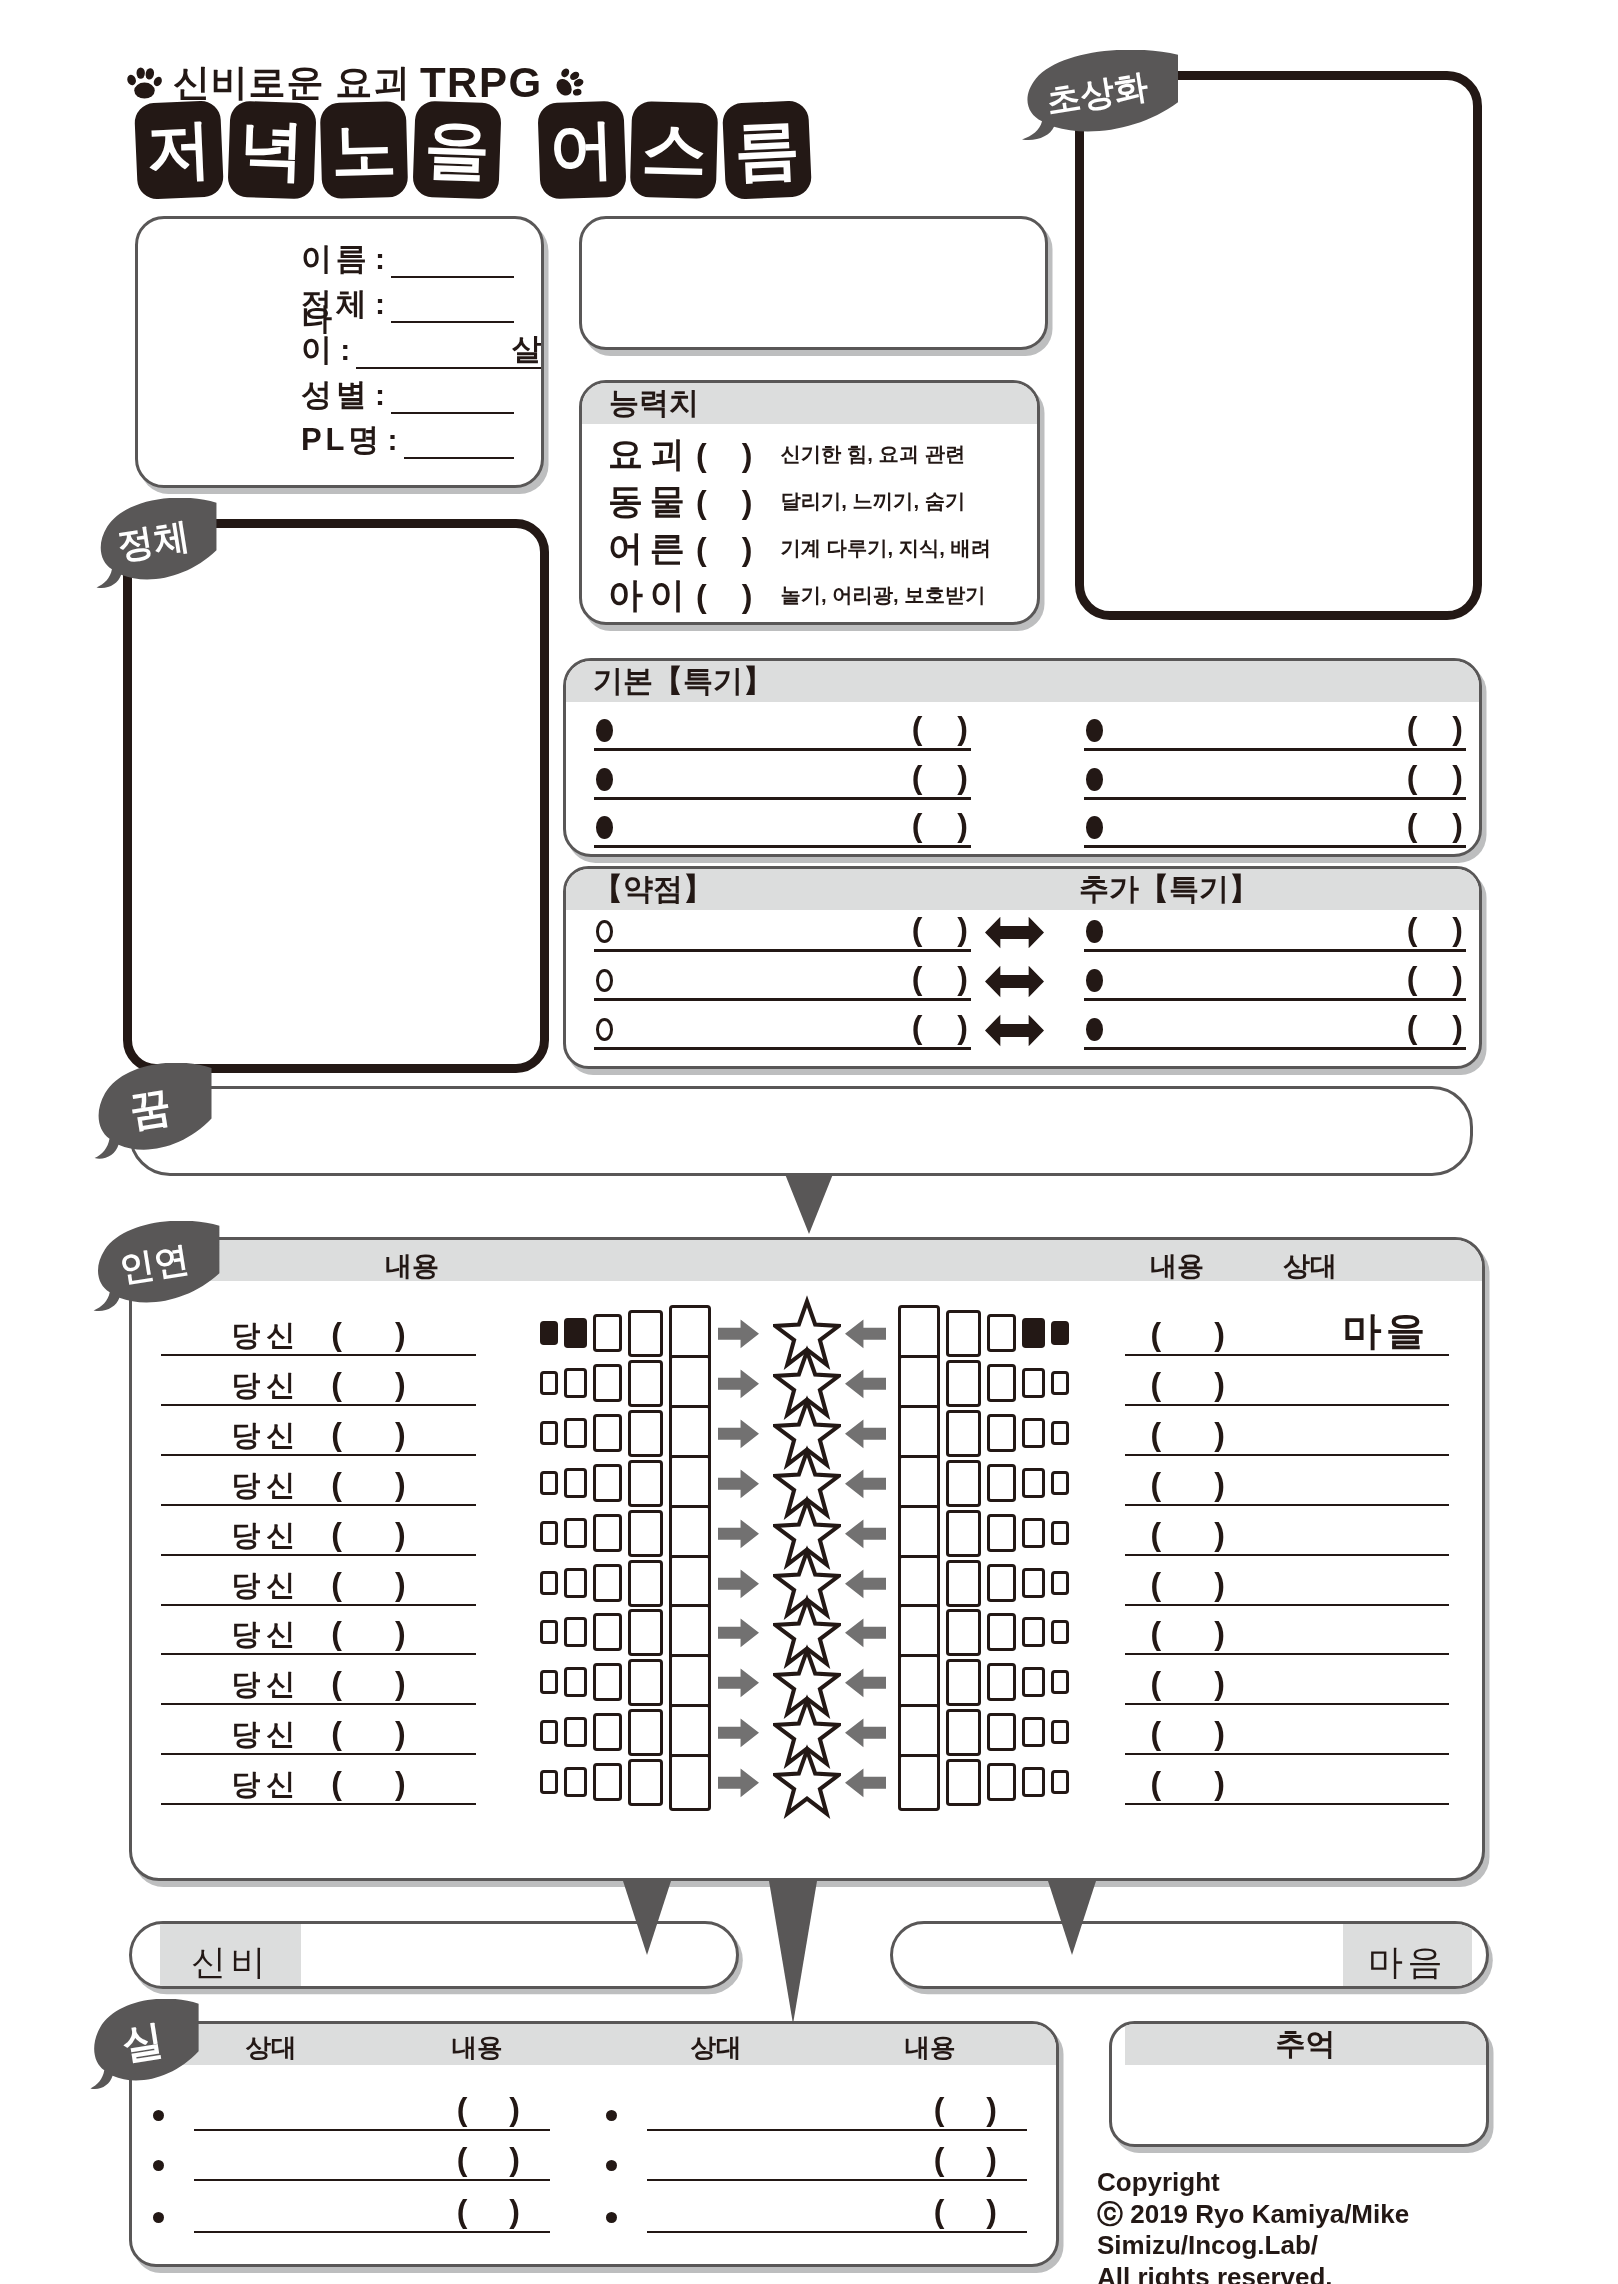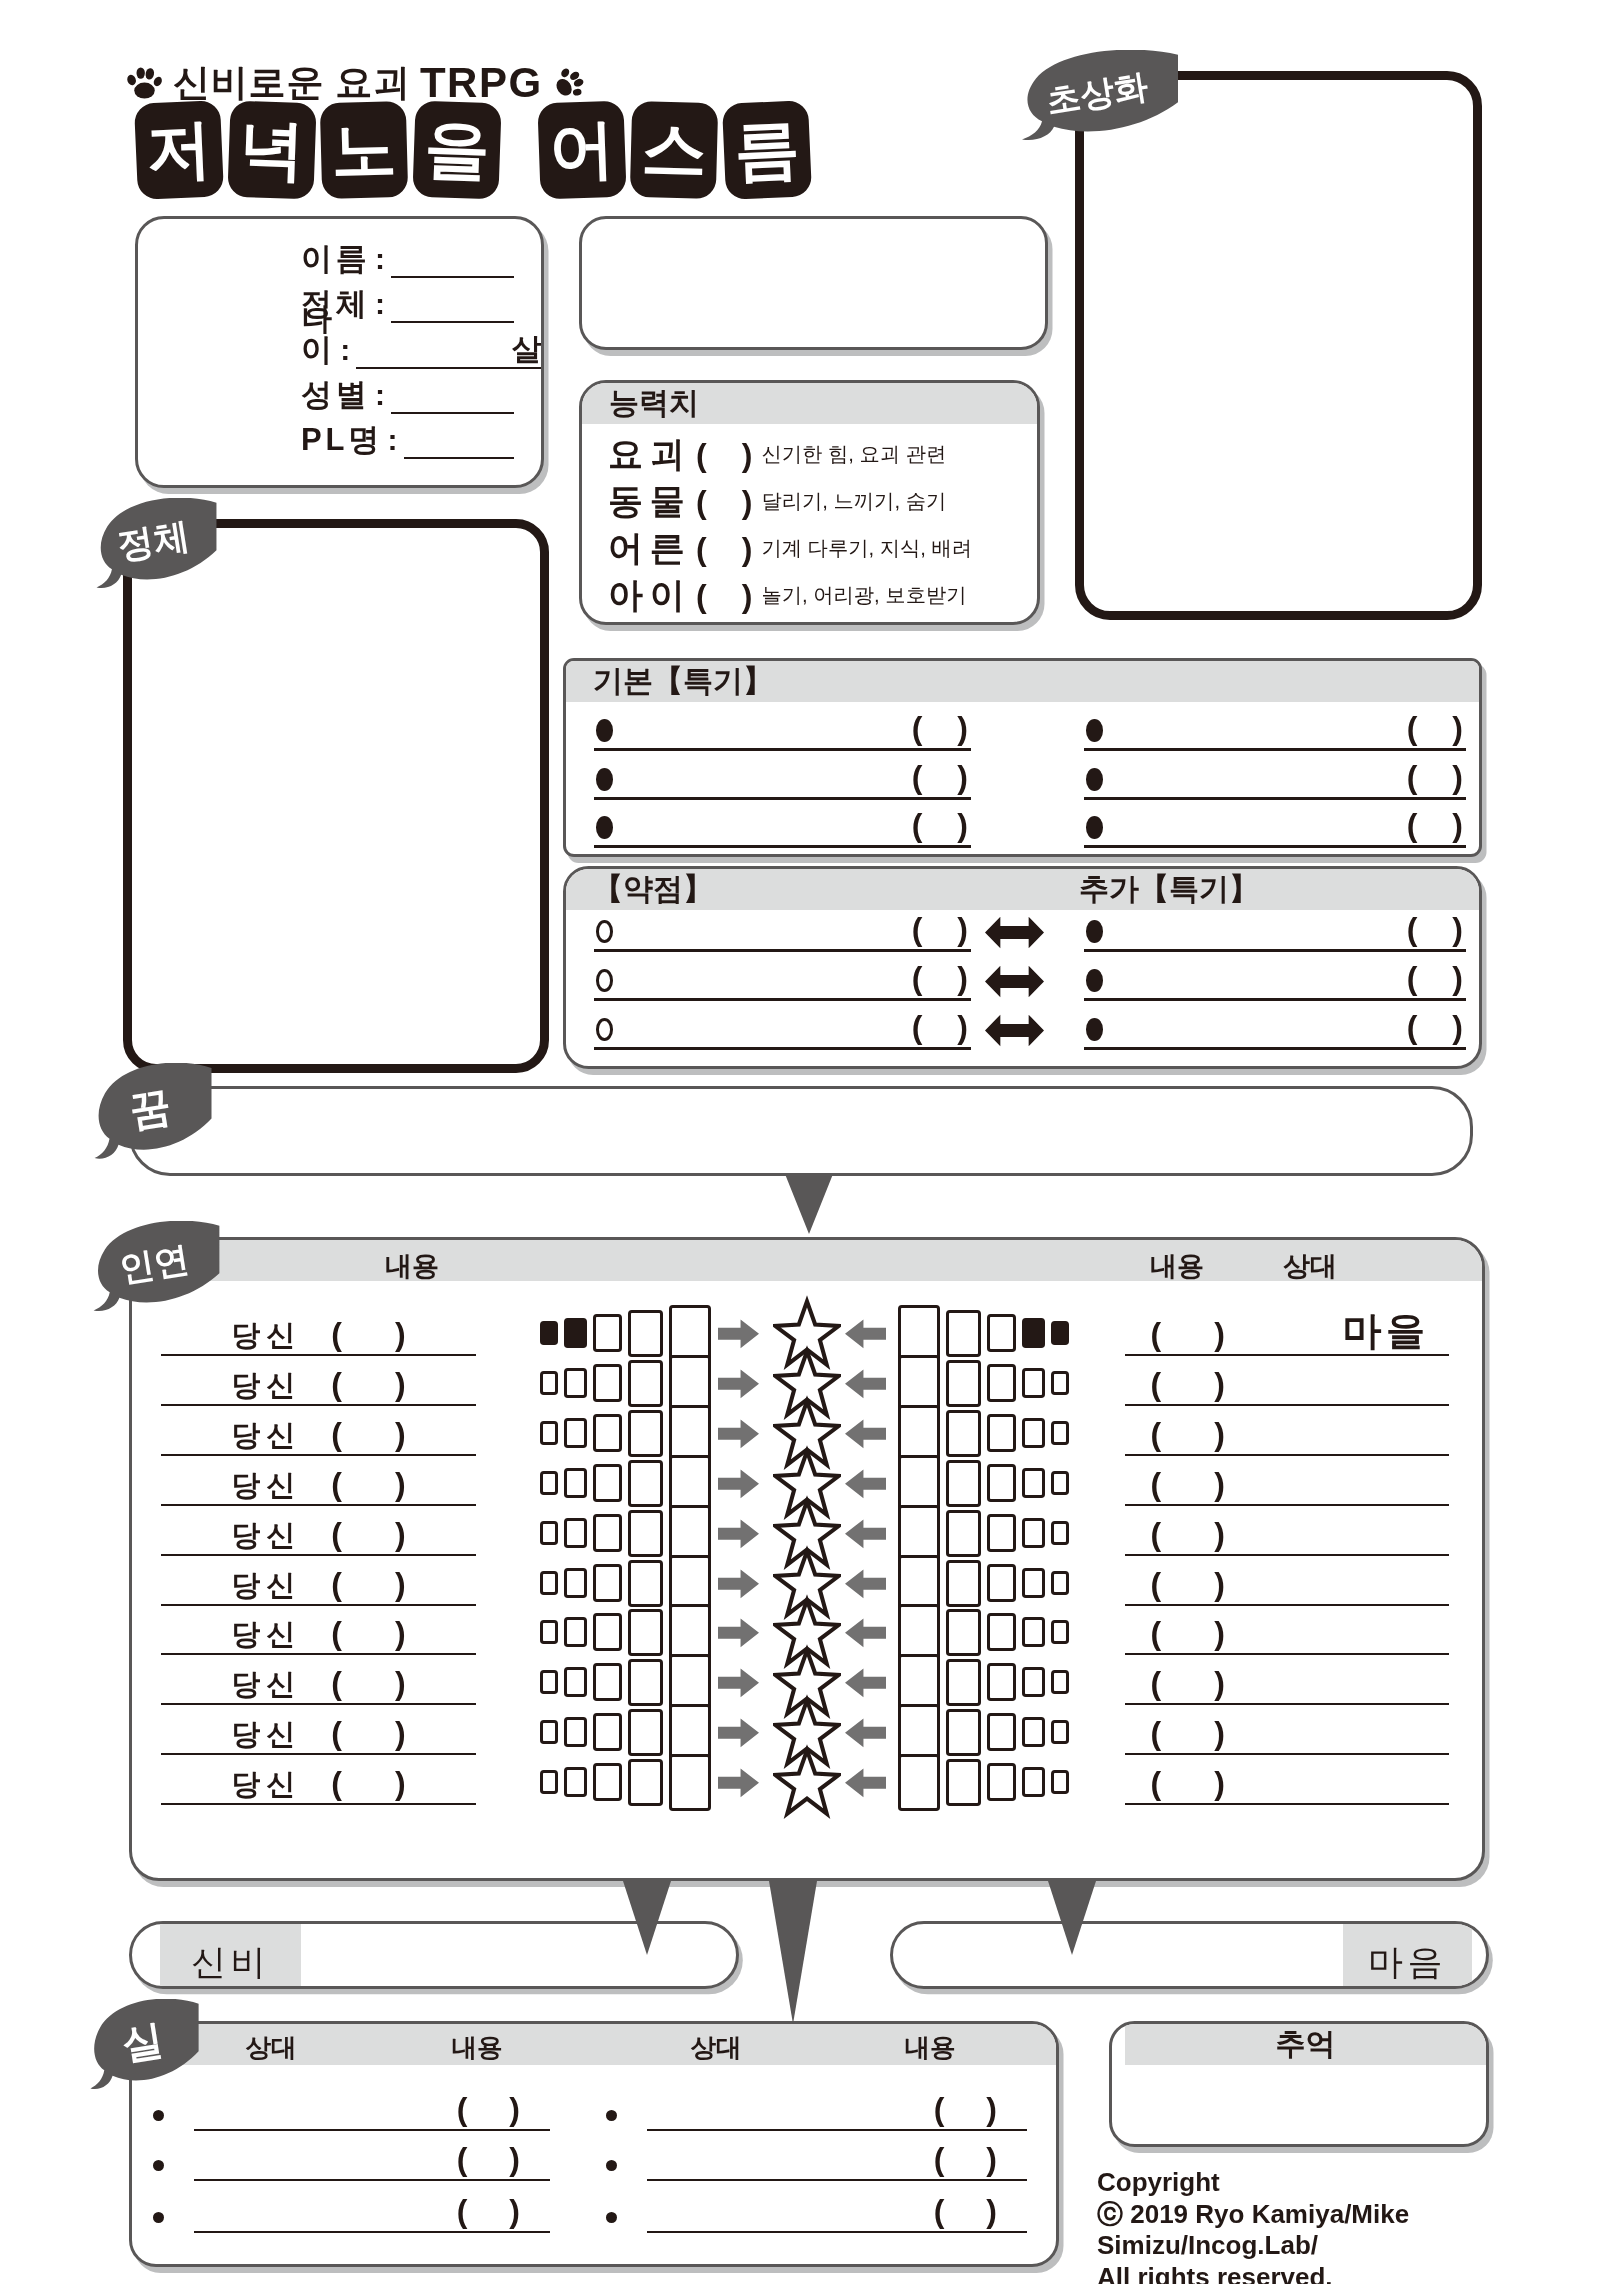--- a/index.html
+++ b/index.html
@@ -34,21 +34,21 @@
   .pfrow{position:absolute;left:163px;right:27px;height:42px;display:flex;align-items:flex-end;}
   .plabel{font-size:31px;font-weight:700;letter-spacing:3.8px;line-height:1;padding-bottom:4.5px;}
   .pcolon{font-size:30px;font-weight:900;line-height:1;padding:0 6px 4.5px 4.5px;}
   .uline{border-bottom:2.3px solid var(--ink);}
   .pline{height:100%;display:flex;align-items:flex-end;justify-content:flex-end;}
   .psuffix{font-size:30px;font-weight:700;line-height:1;padding:0 10.5px 3px 0;}
 
   
   .strow{position:absolute;left:608px;right:595px;height:42px;display:flex;align-items:center;}
   .stname{font-size:35px;font-weight:700;letter-spacing:6.8px;}
-  .stdesc{font-size:20.3px;font-weight:400;margin-left:9px;white-space:nowrap;}
+  .stdesc{font-size:20.3px;font-weight:700;margin-left:28px;white-space:nowrap;}
 
   
   .sk{position:absolute;height:41px;border-bottom:3px solid var(--ink);display:flex;
       align-items:flex-end;justify-content:space-between;padding:0 3px 4.5px 1.5px;}
   .be{width:17.3px;height:23px;border-radius:50%;background:var(--ink);flex:0 0 auto;margin-bottom:1.5px;}
   .be.o{background:#fff;border:3px solid var(--ink);}
   .darr{position:absolute;width:59px;height:33px;background:var(--ink);
         clip-path:polygon(0 50%,26% 2%,26% 30%,74% 30%,74% 2%,100% 50%,74% 98%,74% 70%,26% 70%,26% 98%);}
 
   
@@ -216,21 +216,21 @@
   </div>
 
   <div class="kbox" style="left:123px;top:519px;width:426px;height:554px;border-radius:33px;"></div>
   <div class="leaf" style="left:95px;top:498px;width:123px;height:95px;">
     <svg viewBox="0 0 160 120" preserveAspectRatio="none">
       <path d="M158,6 C112,-8 40,0 16,36 C2,58 6,80 22,90 C20,101 12,109 2,113 C16,116 30,109 34,97 C70,111 122,100 158,66 Z" fill="#595757"></path>
     </svg>
     <span class="leaf-t" style="font-size:36px;">정체</span>
   </div>
 
-  <div class="gbox" style="left:563px;top:658px;width:919px;height:199px;border-radius:11px;">
+  <div class="gbox" style="left:563px;top:658px;width:919px;height:199px;border-radius:28px;">
     <div class="hd">
       <span>기본【특기】</span>
     </div>
   </div>
   <div id="basicRows">
       <div class="sk" style="left:594px;top:710px;width:377px;">
         <span class="be"></span>
         <span class="pr">
           <span>(</span>
           <i style="width:35px"></i>

